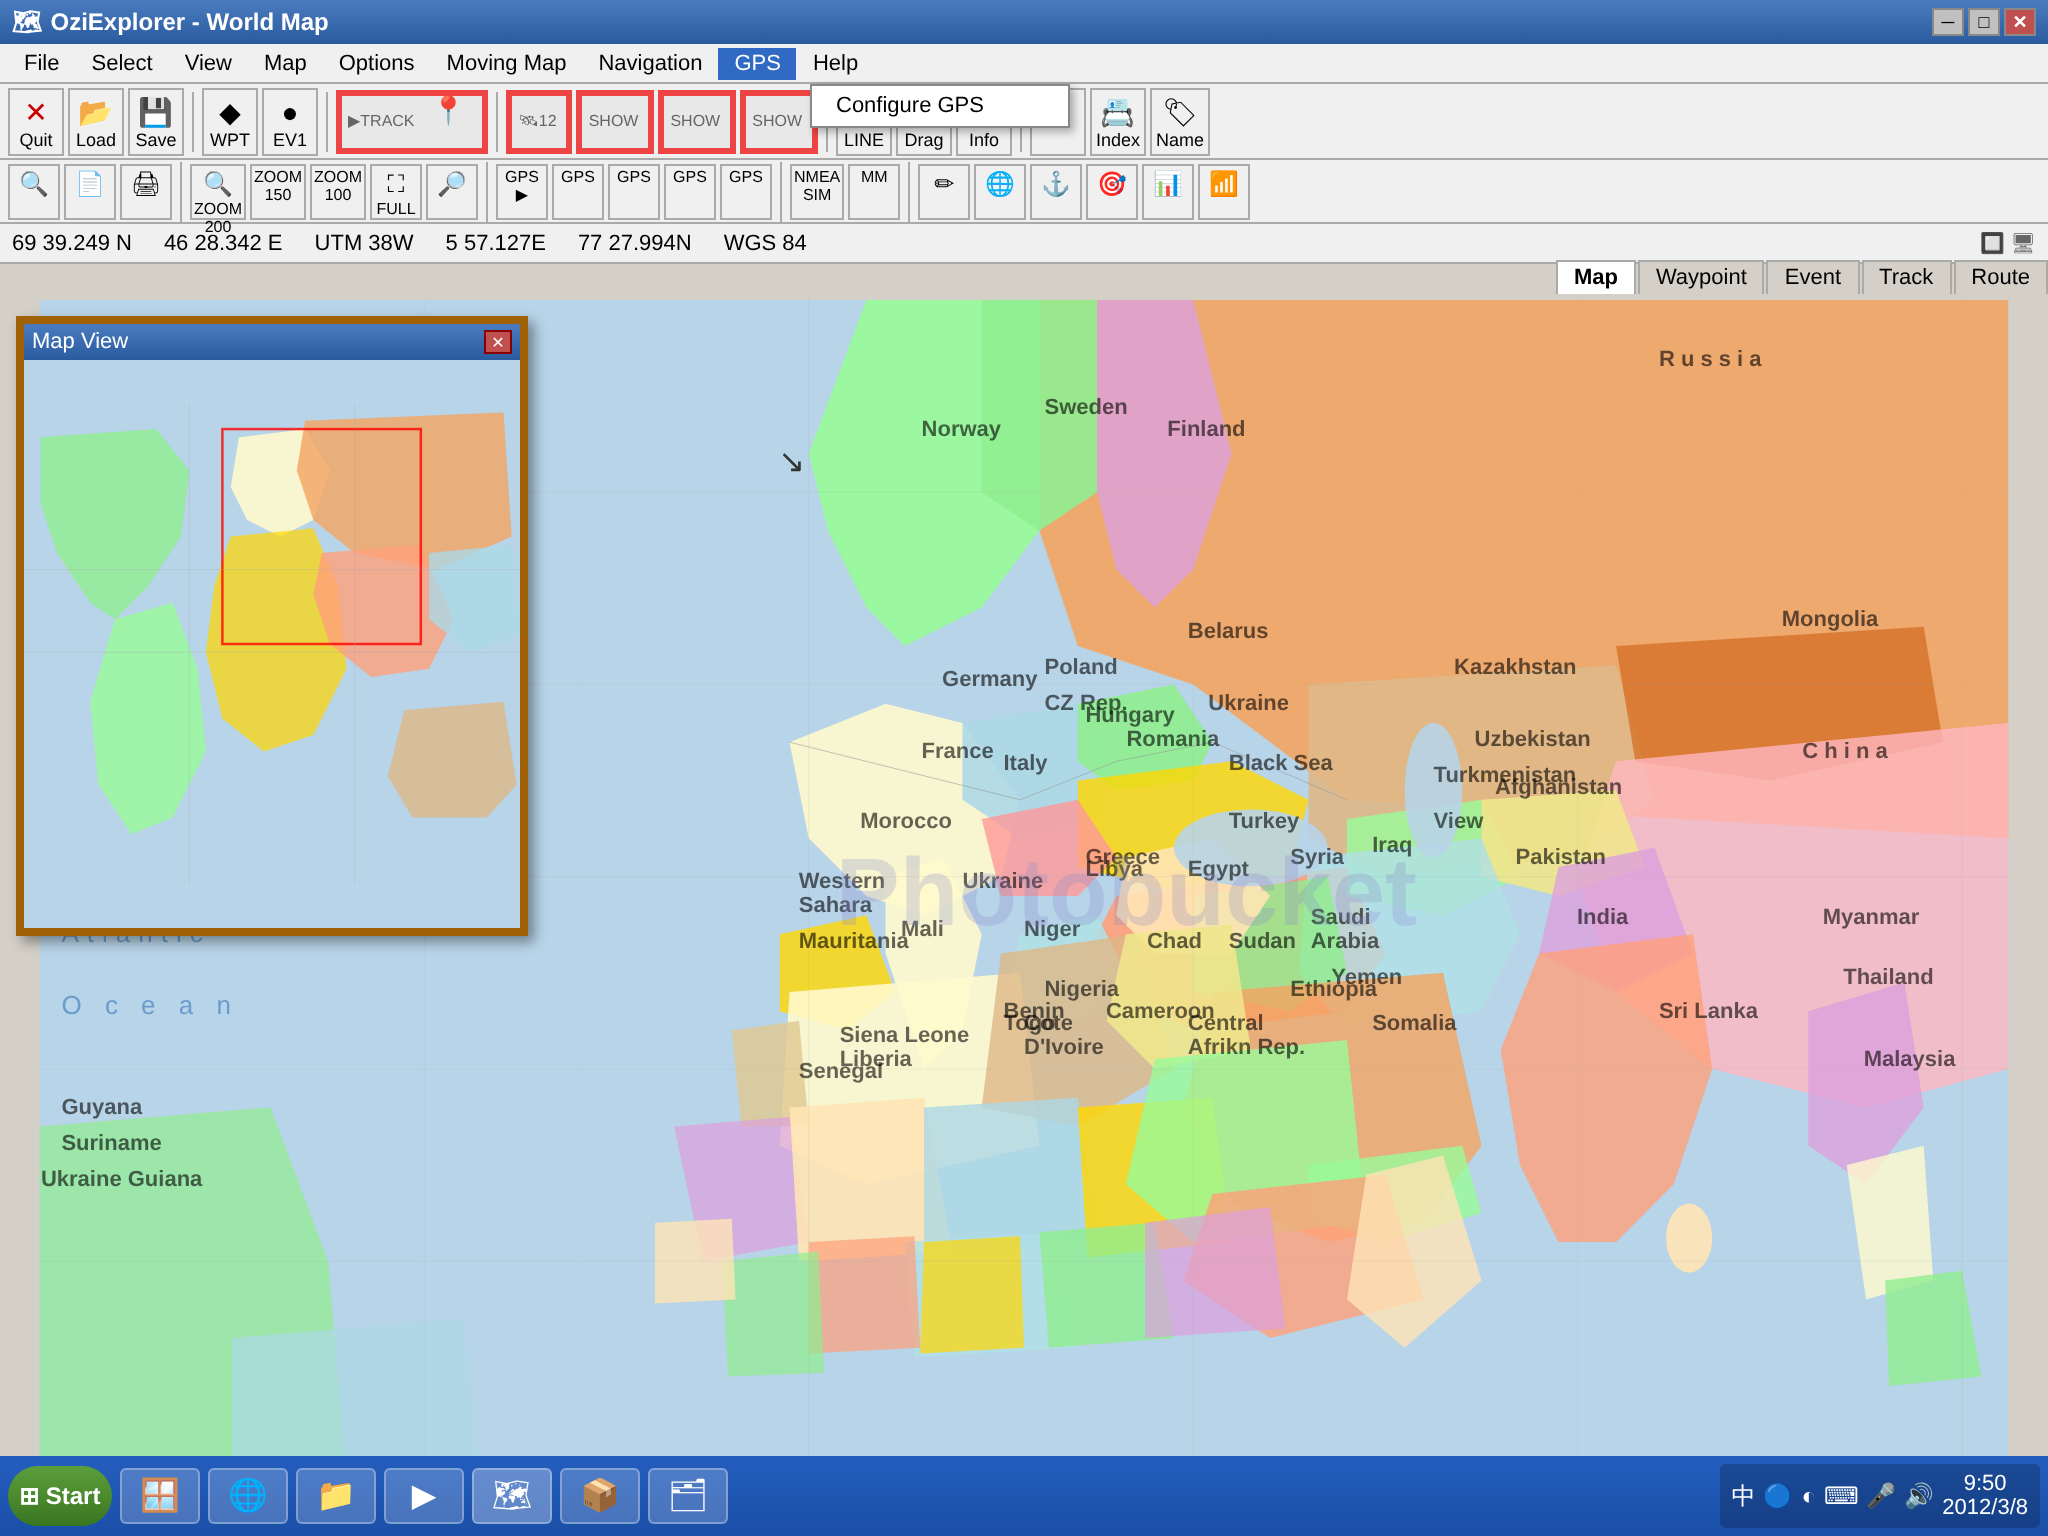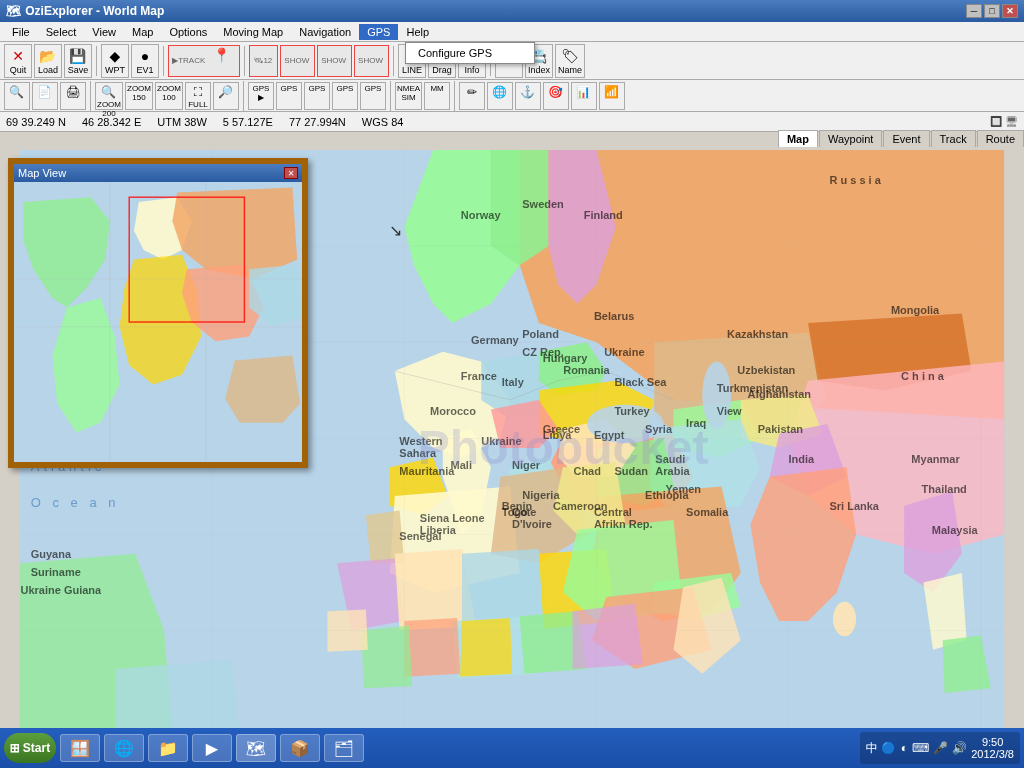--- a/index.html
+++ b/index.html
@@ -77,21 +77,21 @@
       display: flex; flex-direction: column; align-items: center;
       min-width: 28px; height: 34px; padding: 2px;
       border: 1px solid #aaa; background: #f0f0f0;
       cursor: pointer; font-size: 9px; color: #000;
     }
     .tb-btn .icon { font-size: 14px; line-height: 18px; }
     .tb-sep { width: 1px; height: 30px; background: #aaa; margin: 0 2px; }
 
     
     .tb-group {
-      border: 1px solid #ef4444; background: #e8e8e8;
+      border: 3px solid #ef4444; background: #e8e8e8;
       display: flex; align-items: center; height: 32px; padding: 1px 3px; gap: 1px;
     }
     .tb-group-label { font-size: 8px; color: #666; margin-right: 2px; }
 
     
     #toolbar2 {
       background: #f0f0f0;
       border-bottom: 1px solid #aaa;
       height: 32px;
       display: flex;
@@ -153,23 +153,23 @@
     #world-map {
       position: absolute;
       top: 0; left: 0;
       width: 100%; height: 100%;
     }
 
     
     #map-view-popup {
       position: absolute;
       top: 8px; left: 8px;
-      width: 300px; height: 310px;
+      width: 256px; height: 310px;
       background: #fdba74;
-      border: 6px solid #a16207;
+      border: 4px solid #a16207;
       box-shadow: 3px 3px 6px rgba(0,0,0,0.4);
       z-index: 100;
     }
     #map-view-titlebar {
       background: linear-gradient(to bottom, #4a7cbf, #2a5a9f);
       color: white;
       height: 18px;
       display: flex;
       align-items: center;
       justify-content: space-between;

